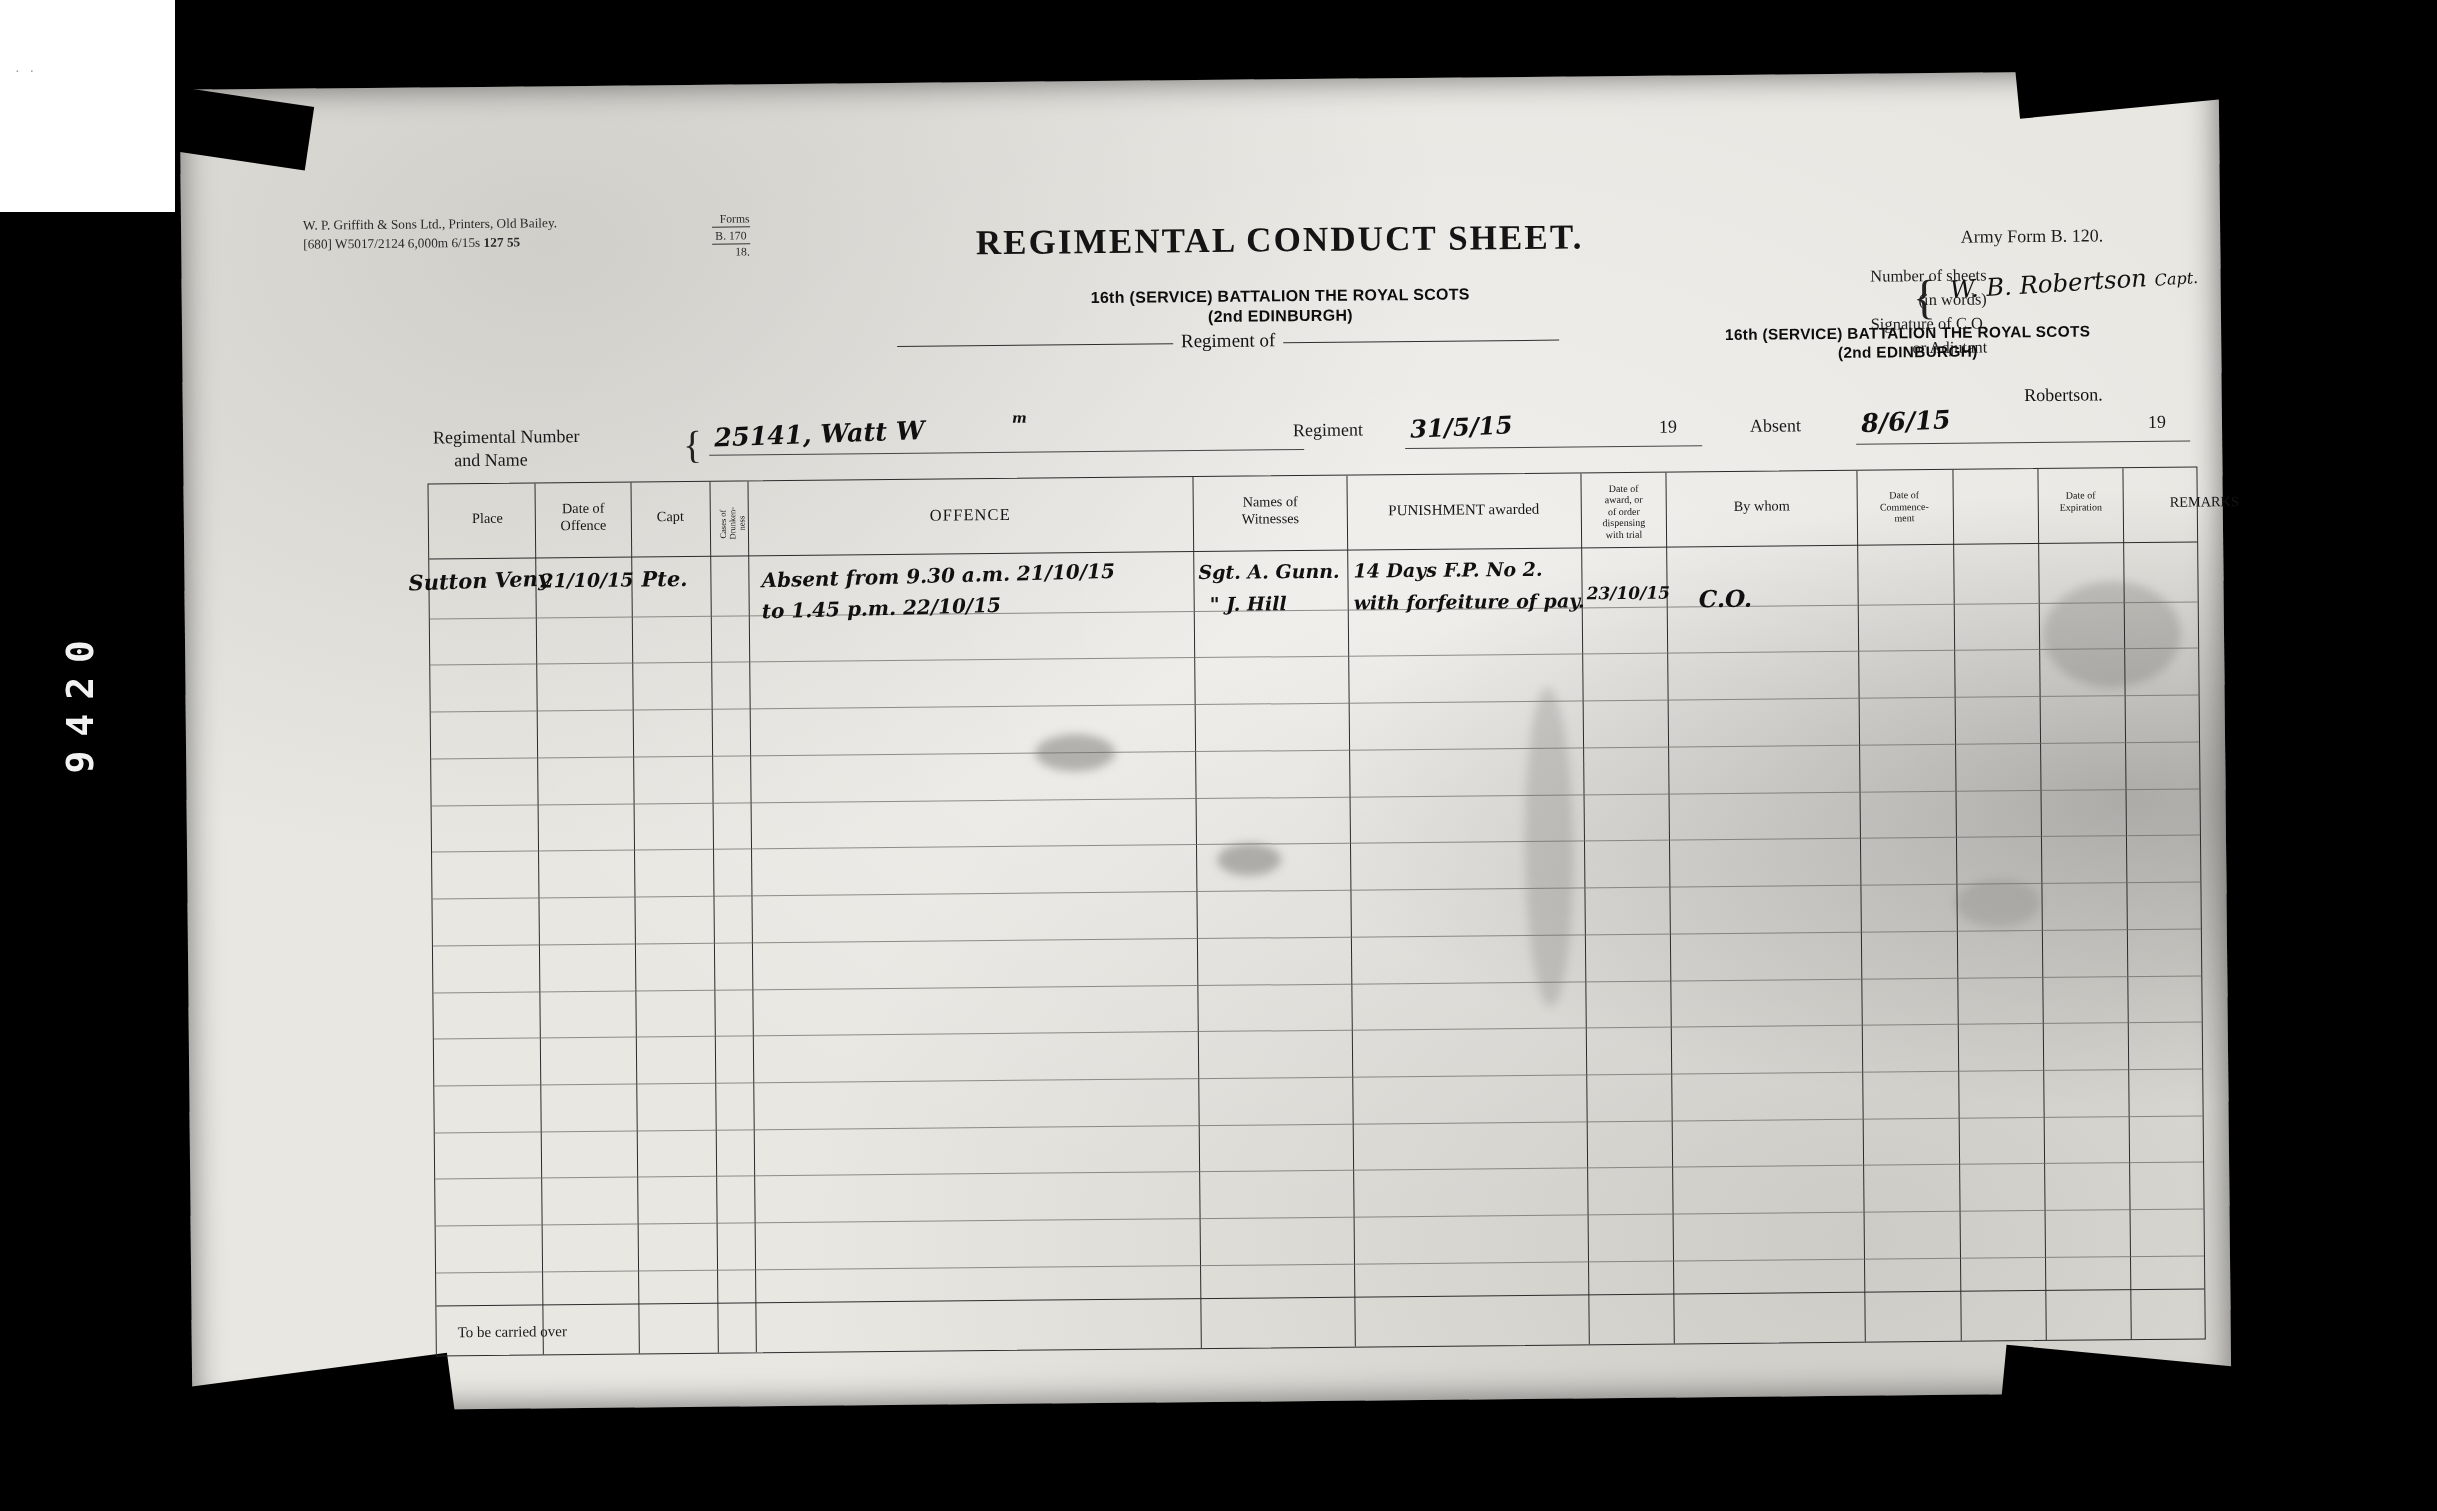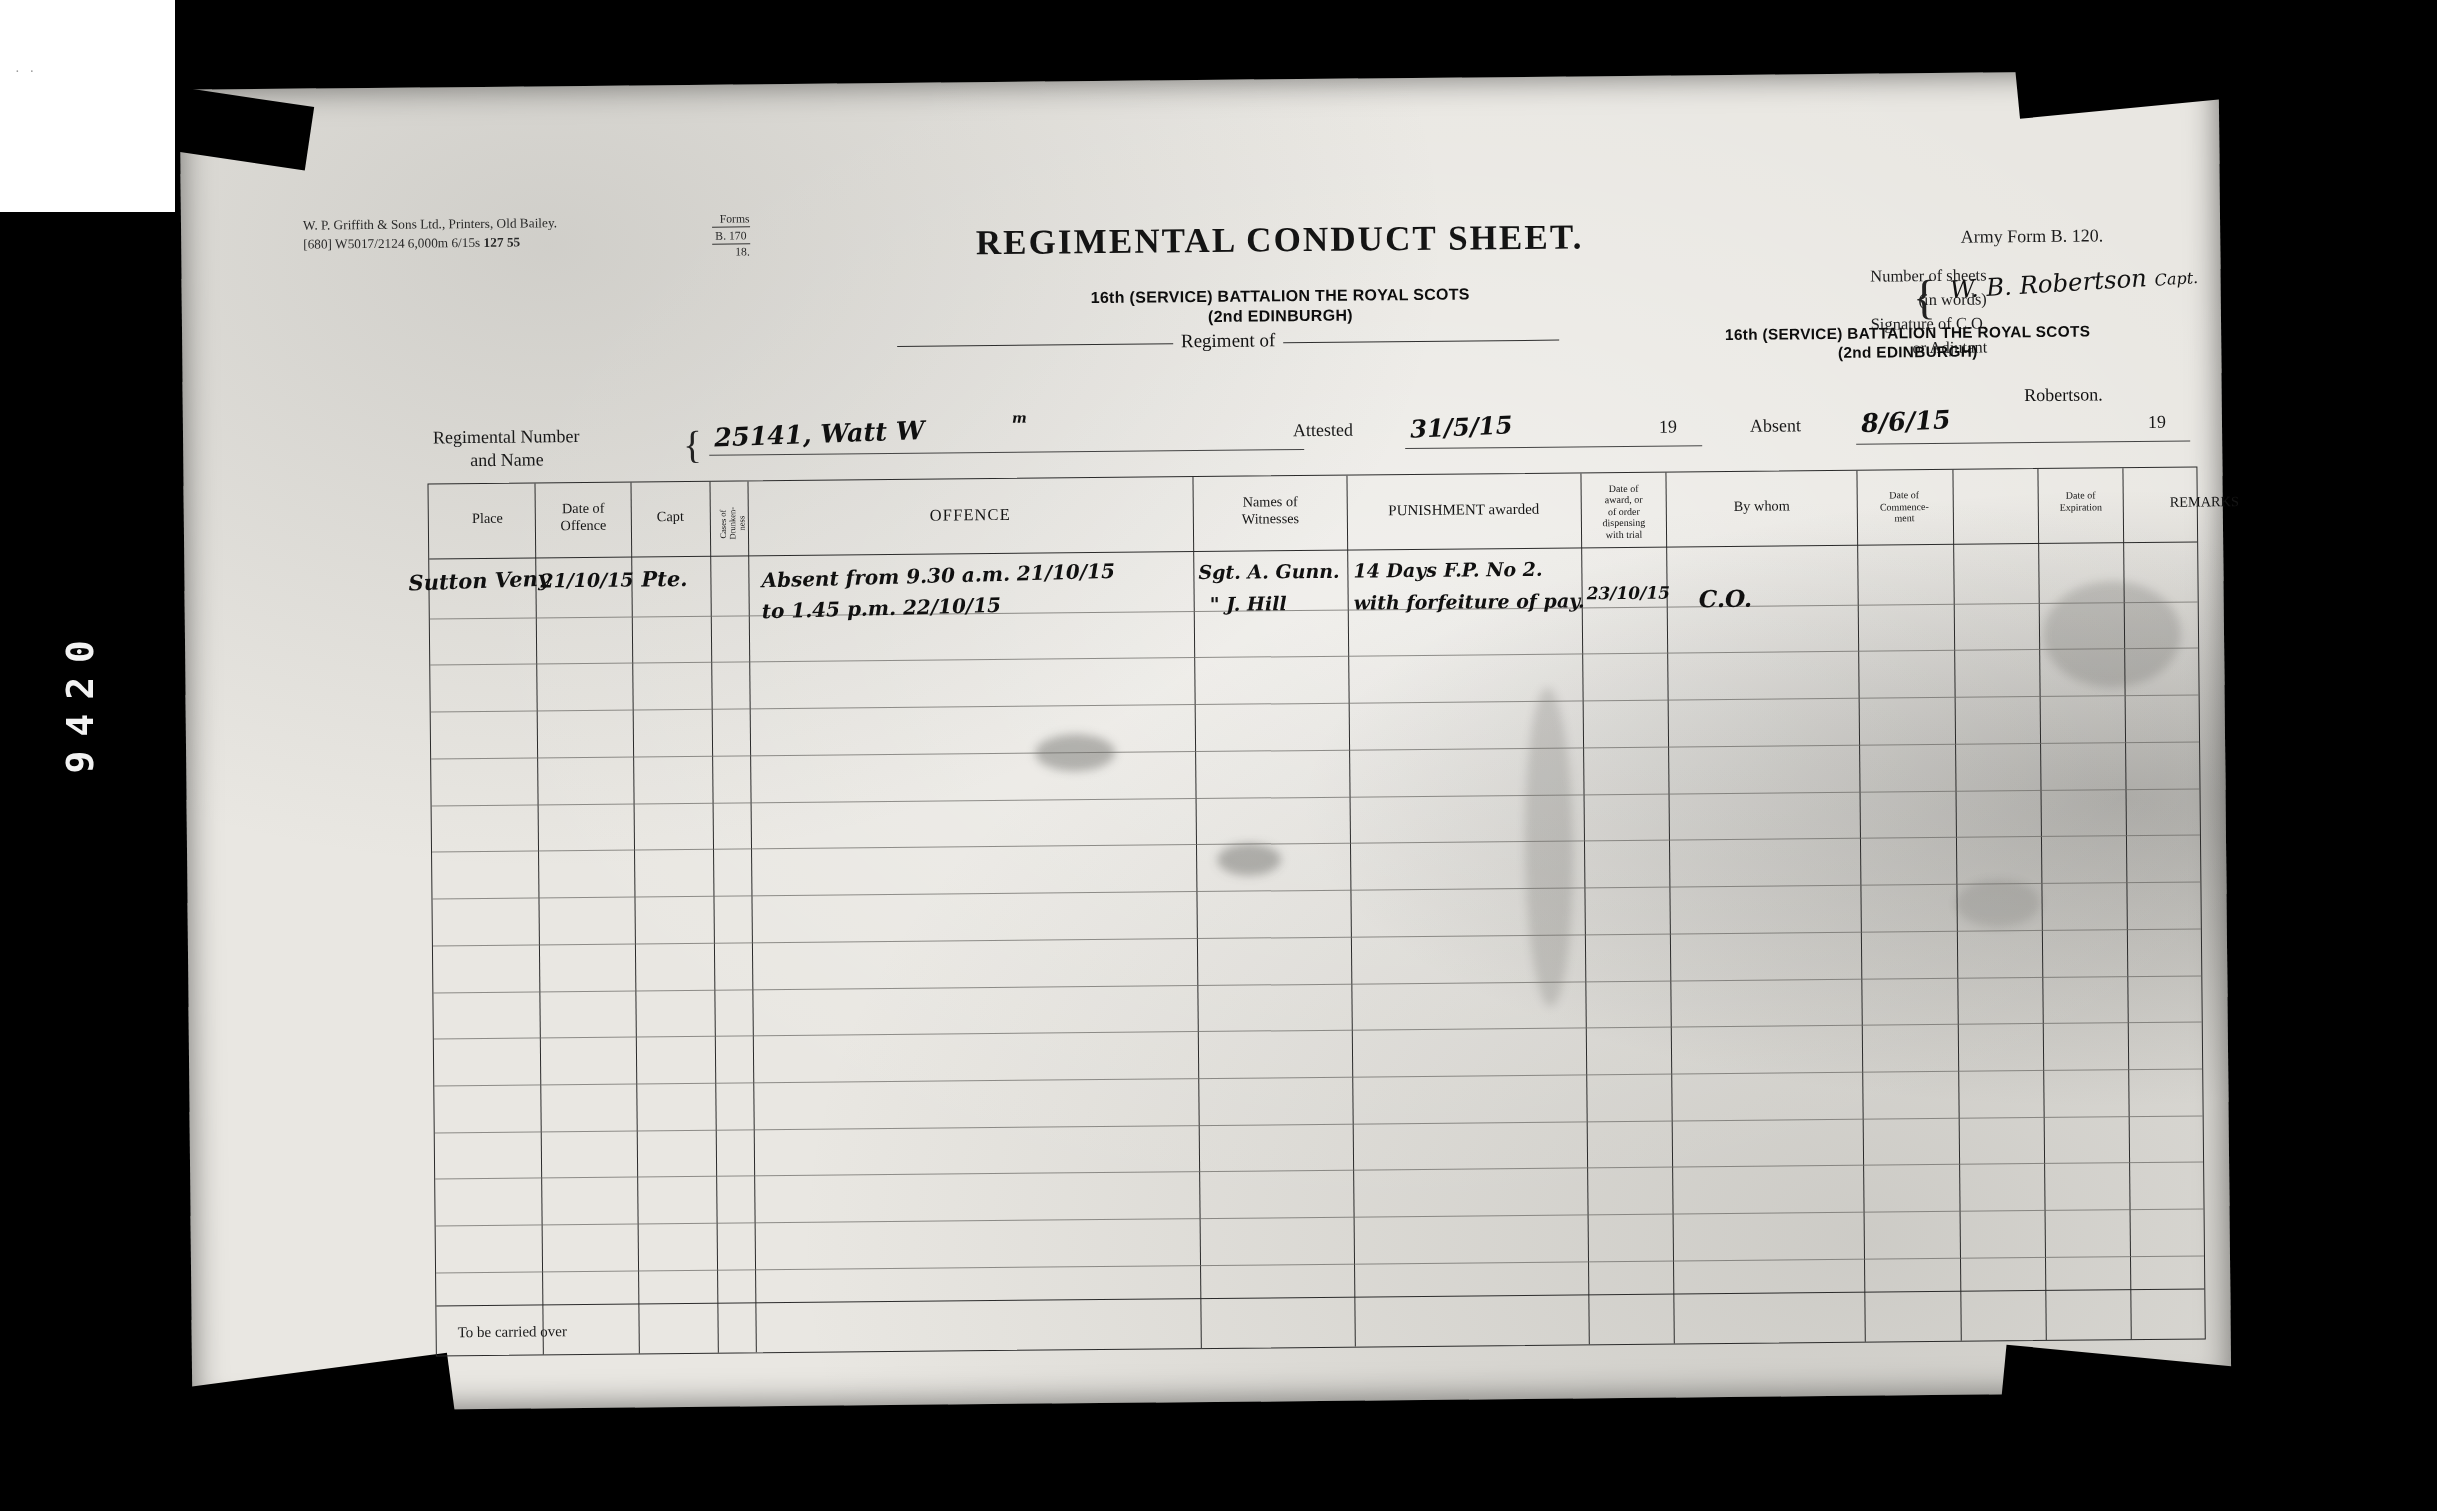--- a/index.html
+++ b/index.html
@@ -155,28 +155,28 @@
   </div>
 
   <div class="stamp2">
     <div>16th (SERVICE) BATTALION THE ROYAL SCOTS</div>
     <div>(2nd EDINBURGH)</div>
   </div>
   <div class="regiment-word">Robertson.</div>
 
   <div class="idrow">
     <div class="lbl" style="left:0;top:0;">Regimental Number</div>
-    <div class="lbl" style="left:21px;top:23.4px;margin-left:16px;">and Name</div>
+    <div class="lbl" style="left:21px;top:23.4px;">and Name</div>
     <div class="lbl" style="left:250px;top:-3.2px;font-size:39px;color:#222;">{</div>
 
     <div class="entry hand" style="left:281px;top:-5.3px;font-size:25.5px;transform:rotate(-1.5deg);">25141,  Watt  W</div>
     <div class="entry hand" style="left:579px;top:-11.7px;font-size:14px;">m</div>
     <div style="position:absolute;left:276px;top:30px;width:595px;border-bottom:1.1px solid #444;"></div>
 
-    <div class="lbl" style="left:860px;top:1.1px;">Attested</div>
+    <div class="lbl" style="left:860px;top:1.1px;">Regiment</div>
     <div class="entry hand" style="left:977px;top:-5.3px;font-size:24.4px;transform:rotate(-2deg);">31/5/15</div>
     <div style="position:absolute;left:972px;top:30px;width:297px;border-bottom:1.1px solid #444;"></div>
     <div class="lbl" style="left:1226px;top:1.1px;">19</div>
 
     <div class="lbl" style="left:1317px;top:1.1px;">Absent</div>
     <div class="entry hand" style="left:1428px;top:-7.4px;font-size:25.5px;transform:rotate(-2deg);">8/6/15</div>
     <div style="position:absolute;left:1423px;top:30px;width:334px;border-bottom:1.1px solid #444;"></div>
     <div class="lbl" style="left:1715px;top:1.1px;">19</div>
   </div>
 

